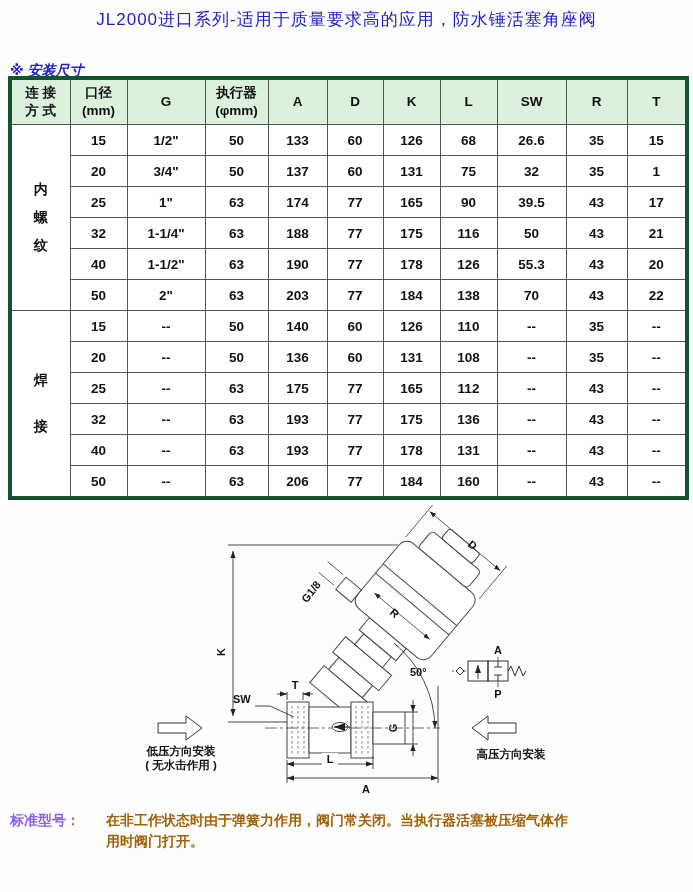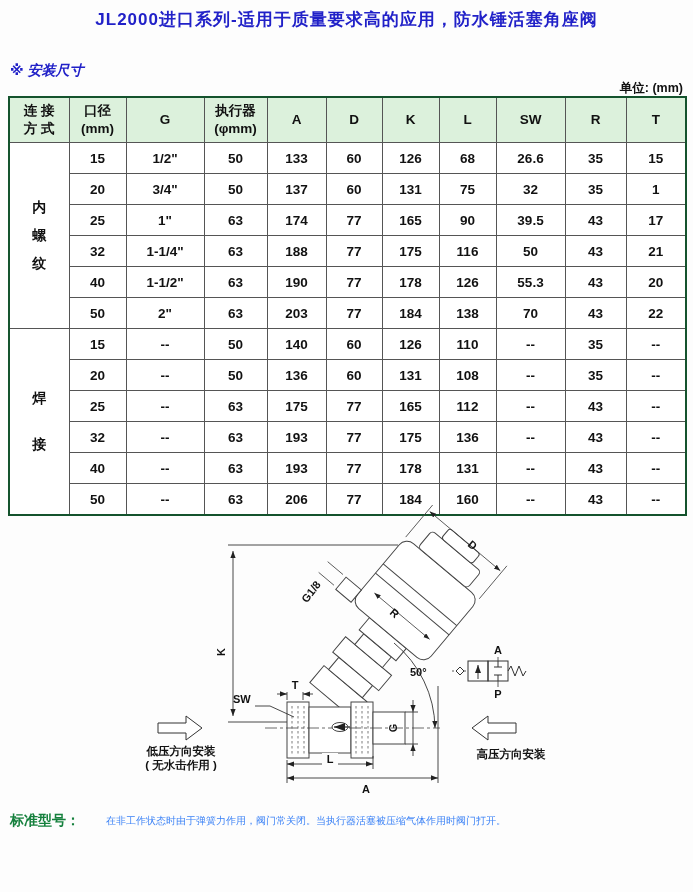--- a/index.html
+++ b/index.html
@@ -2,50 +2,50 @@
 <html><head>
 <meta charset="utf-8">
 <style>
   html,body{margin:0;padding:0;background:#ffffff;}
   #stage{
     position:relative;width:693px;height:892px;margin:0 auto;background:#fdfdfd;
     font-family:"Liberation Sans","DejaVu Sans",sans-serif;color:#111;overflow:hidden;
   }
   .page-title{
     position:absolute;top:8px;left:0;width:693px;text-align:center;
-    font-size:17px;font-weight:bold;color:#2121c8;letter-spacing:1px;
+    font-size:17px;font-weight:normal;color:#2121c8;letter-spacing:1px;
   }
   .section-heading{
     position:absolute;top:62px;left:10px;font-size:14px;font-weight:bold;color:#2121c8;font-style:italic;
   }
   .unit-label{
     position:absolute;top:80px;right:10px;font-size:12.5px;font-weight:bold;color:#111;
   }
   table.dims{
-    position:absolute;top:96px;left:8px;border-collapse:collapse;table-layout:fixed;
-    width:677px;border:2px solid #14532d;
+    position:absolute;top:76px;left:8px;border-collapse:collapse;table-layout:fixed;
+    width:677px;border:4px solid #14532d;
   }
   table.dims th,table.dims td{
     border:1px solid #555;text-align:center;vertical-align:middle;
     font-size:13.5px;font-weight:bold;padding:0;
   }
   table.dims th{background:#dcf1dc;height:44px;white-space:pre-line;line-height:1.35;}
   table.dims td{height:30px;background:#ffffff;}
   td.group-cell{background:#ffffff;}
   .vstack{display:flex;flex-direction:column;align-items:center;justify-content:center;height:100%;}
   .vstack.g0{gap:10px;}
   .vstack.g1{gap:28px;}
   .vstack span{font-size:14px;font-weight:bold;}
   svg.diagram{position:absolute;top:505px;left:0;}
   svg.diagram text{font-family:"Liberation Sans","DejaVu Sans",sans-serif;font-size:11px;font-weight:bold;fill:#111;}
   svg.diagram text.cap{font-size:11.5px;}
   .notes{position:absolute;left:10px;top:810px;width:675px;}
   .note{display:flex;align-items:flex-start;margin-bottom:14px;}
-  .note-label{flex:0 0 96px;font-size:14px;font-weight:bold;color:#15803d;line-height:21px;}
-  .note-text{width:462px;font-size:10px;font-weight:normal;color:#3b82f6;line-height:21px;}
+  .note-label{flex:0 0 96px;font-size:14px;font-weight:bold;color:#8b5cf6;line-height:21px;}
+  .note-text{width:462px;font-size:14px;font-weight:bold;color:#a16207;line-height:21px;}
 </style>
 </head>
 <body>
 
 <div id="stage">
 
   <div class="page-title">JL2000进口系列-适用于质量要求高的应用，防水锤活塞角座阀</div>
   <div class="section-heading">※ 安装尺寸</div>
   <div class="unit-label">单位: (mm)</div>
 

